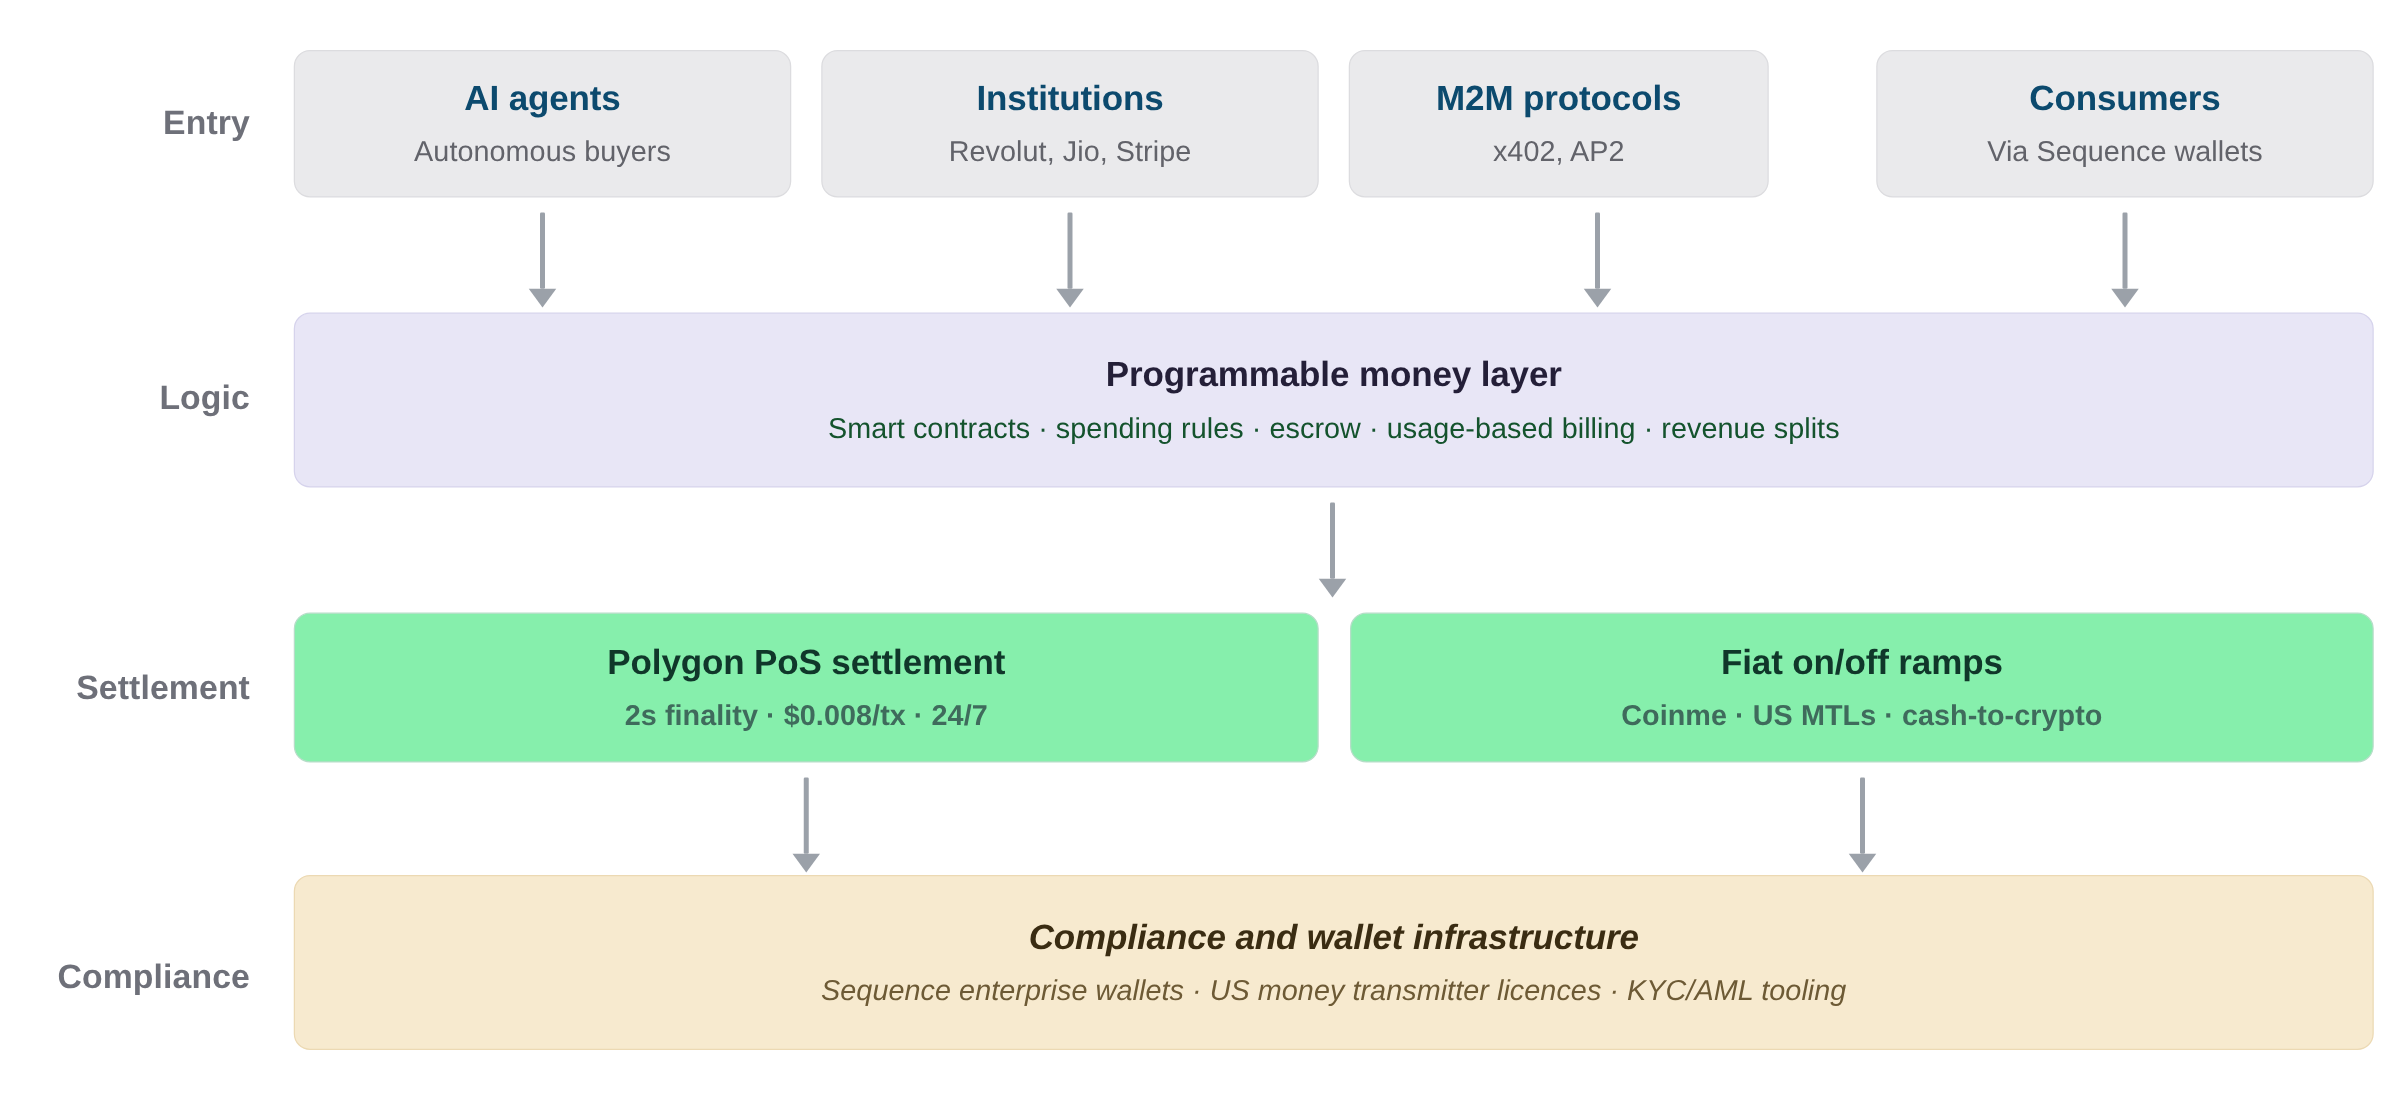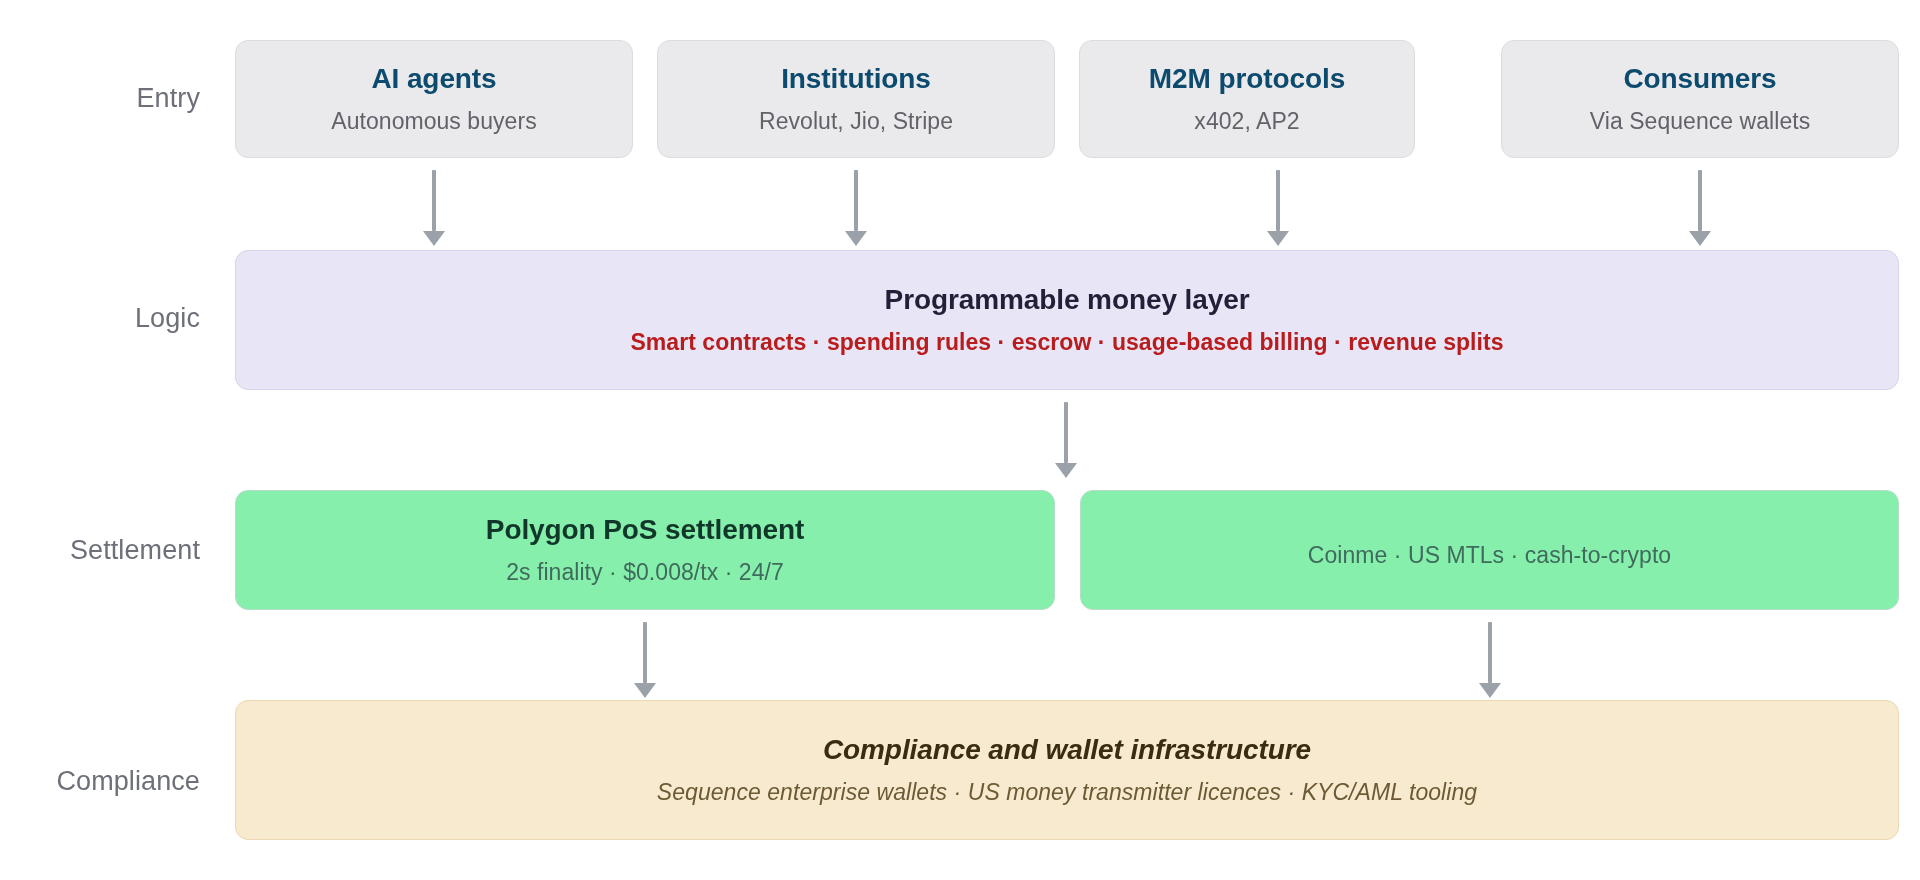--- a/index.html
+++ b/index.html
@@ -23,21 +23,21 @@
     background: #ffffff;
   }
 
   
   .row-label {
     position: absolute;
     left: 0;
     width: 200px;
     text-align: right;
     font-size: 27px;
-    font-weight: 400;
+    font-weight: 700;
     color: #6e7079;
     letter-spacing: 0.1px;
     line-height: 1;
   }
 
   
   .node {
     position: absolute;
     box-sizing: border-box;
     border-radius: 13px;
@@ -70,29 +70,29 @@
   }
   .node.entry .title    { color: #0c4a6e; }
   .node.entry .subtitle { color: #62636a; }
 
   
   .node.logic {
     background: #e8e6f6;
     border-color: #d6d3ec;
   }
   .node.logic .title    { color: #241f38; }
-  .node.logic .subtitle { color: #b91c1c; font-weight: bold; }
+  .node.logic .subtitle { color: #14532d; }
 
   
   .node.settle {
     background: #86efac;
     border-color: #b6ddc8;
   }
   .node.settle .title    { color: #10372a; }
-  .node.settle .subtitle { color: #3f6b5c; }
+  .node.settle .subtitle { color: #3f6b5c; font-weight: bold; }
 
   
   .node.comply {
     background: #f7eacf;
     border-color: #ecd9b3;
     font-style: italic;
   }
   .node.comply .title    { color: #3a2c12; }
   .node.comply .subtitle { color: #6d5a35; }
 
@@ -182,20 +182,21 @@
   </div>
 
   <div class="row-label" style="top:537px;">Settlement</div>
 
   <div class="node settle" style="left:235px; top:490px; width:820px; height:120px;">
     <div class="title">Polygon PoS settlement</div>
     <div class="subtitle">2s finality · $0.008/tx · 24/7</div>
   </div>
 
   <div class="node settle" style="left:1080px; top:490px; width:819px; height:120px;">
+    <div class="title">Fiat on/off ramps</div>
     <div class="subtitle">Coinme · US MTLs · cash-to-crypto</div>
   </div>
 
   <div class="arrow" style="left:632px; top:622px; height:76px;">
     <div class="shaft" style="height:61px;"></div>
     <div class="head"></div>
   </div>
 
   <div class="arrow" style="left:1477px; top:622px; height:76px;">
     <div class="shaft" style="height:61px;"></div>

